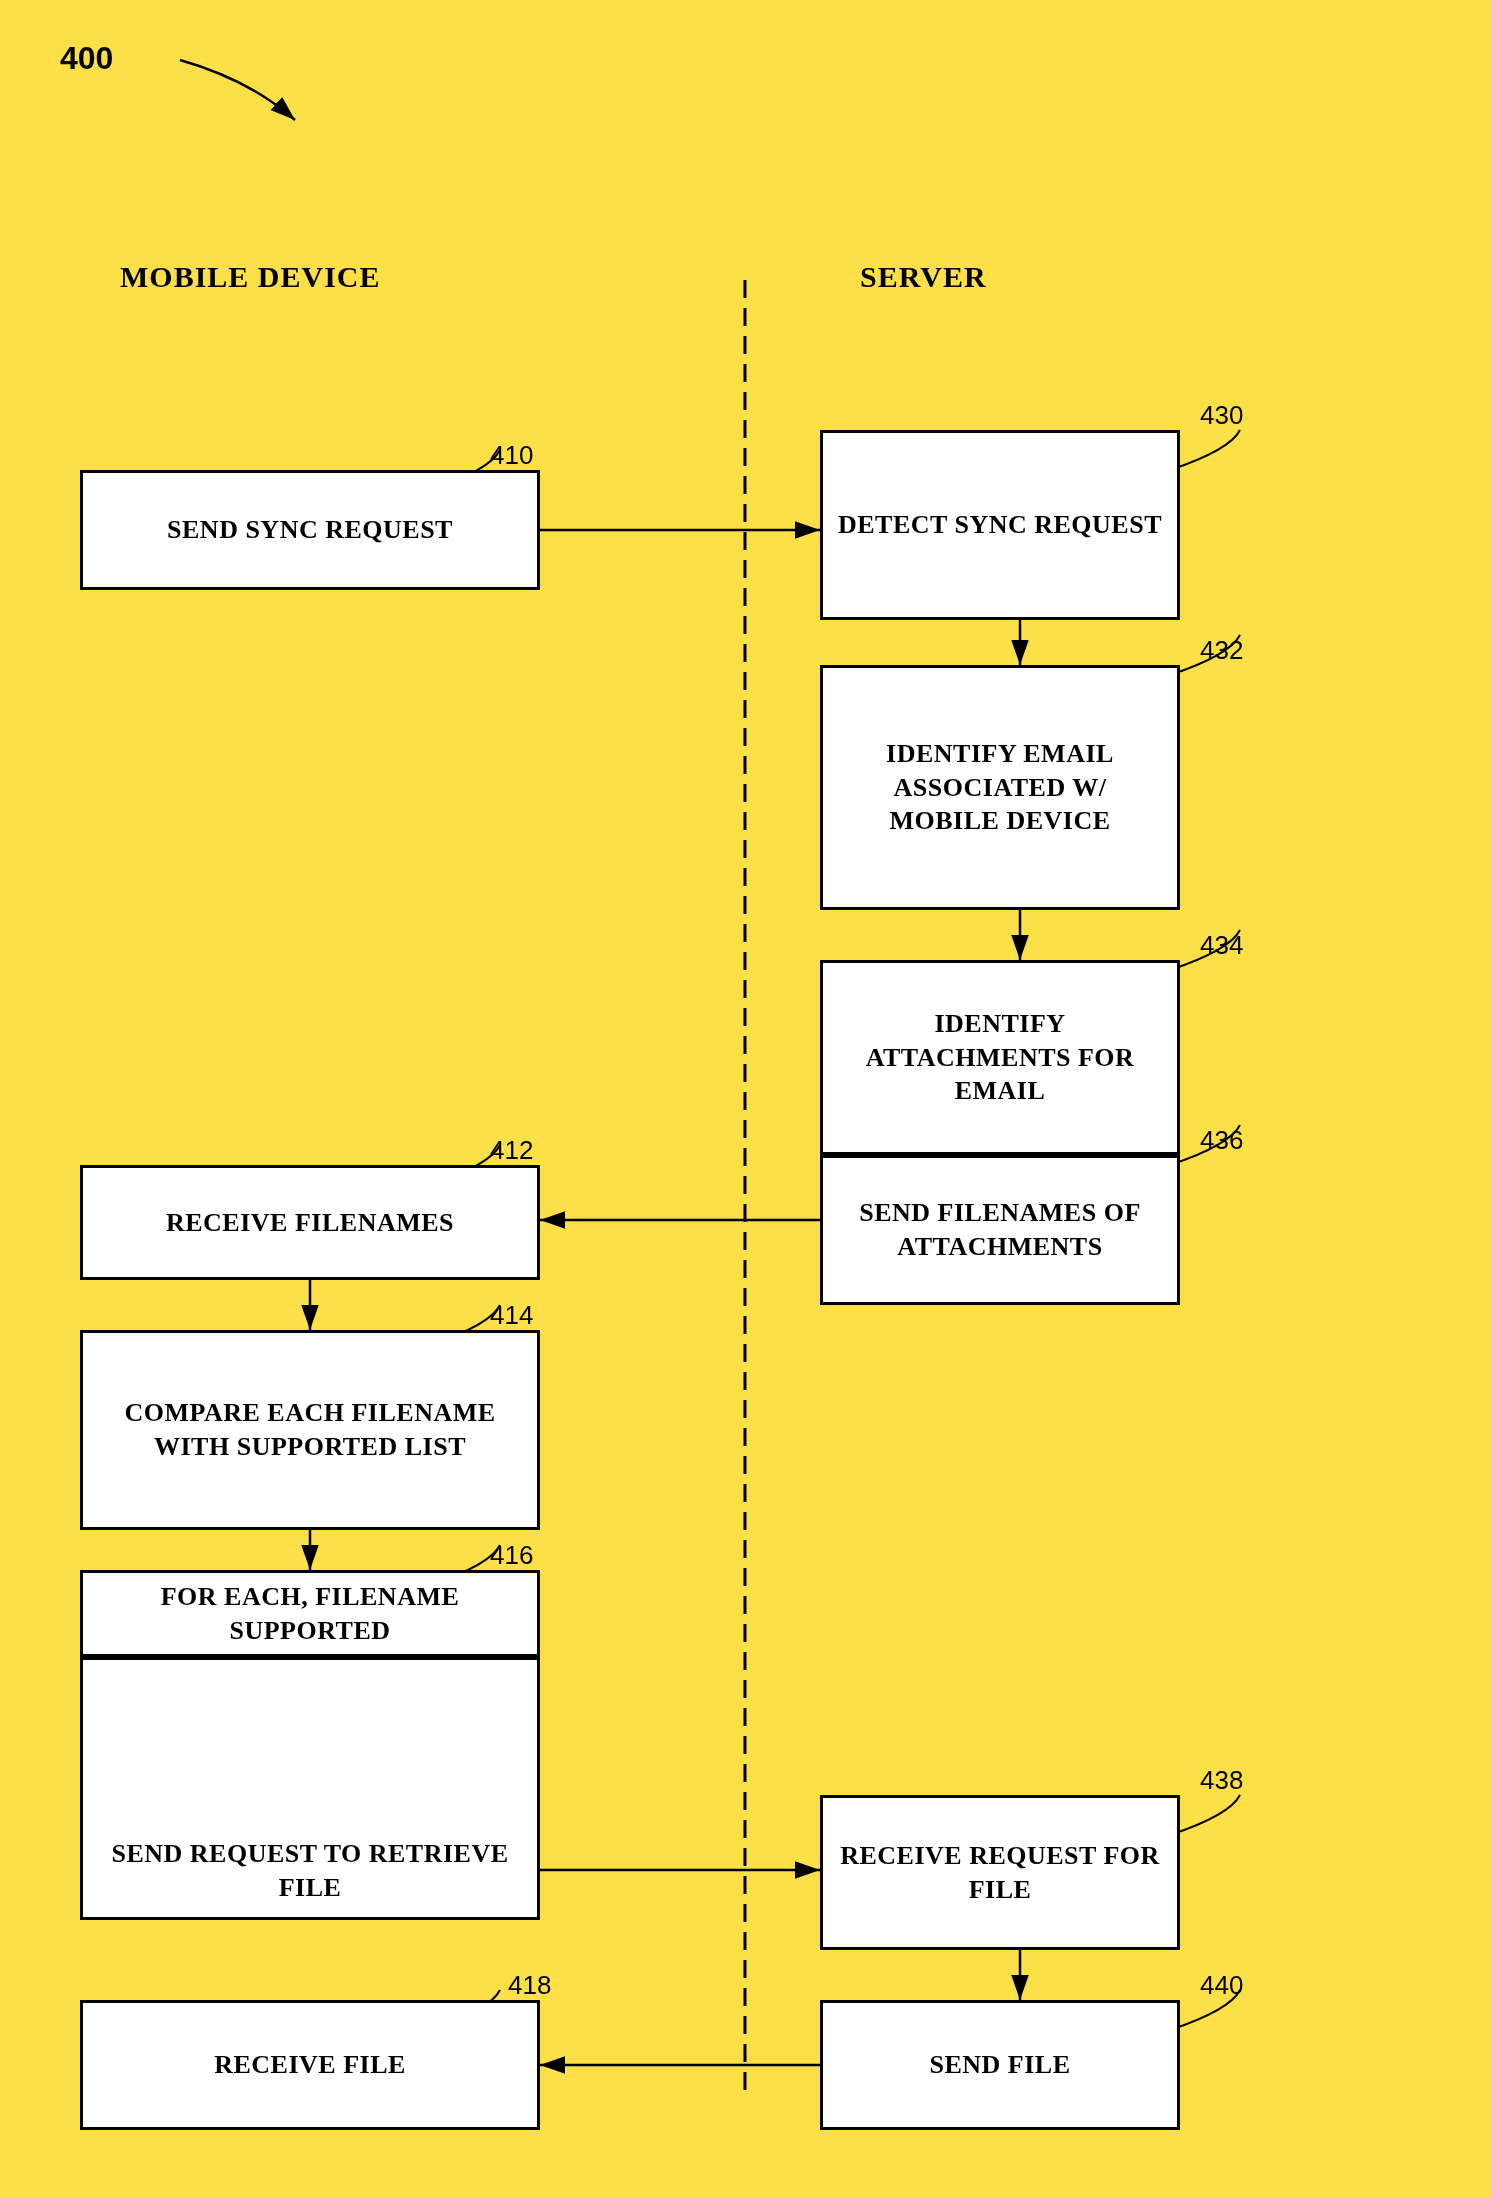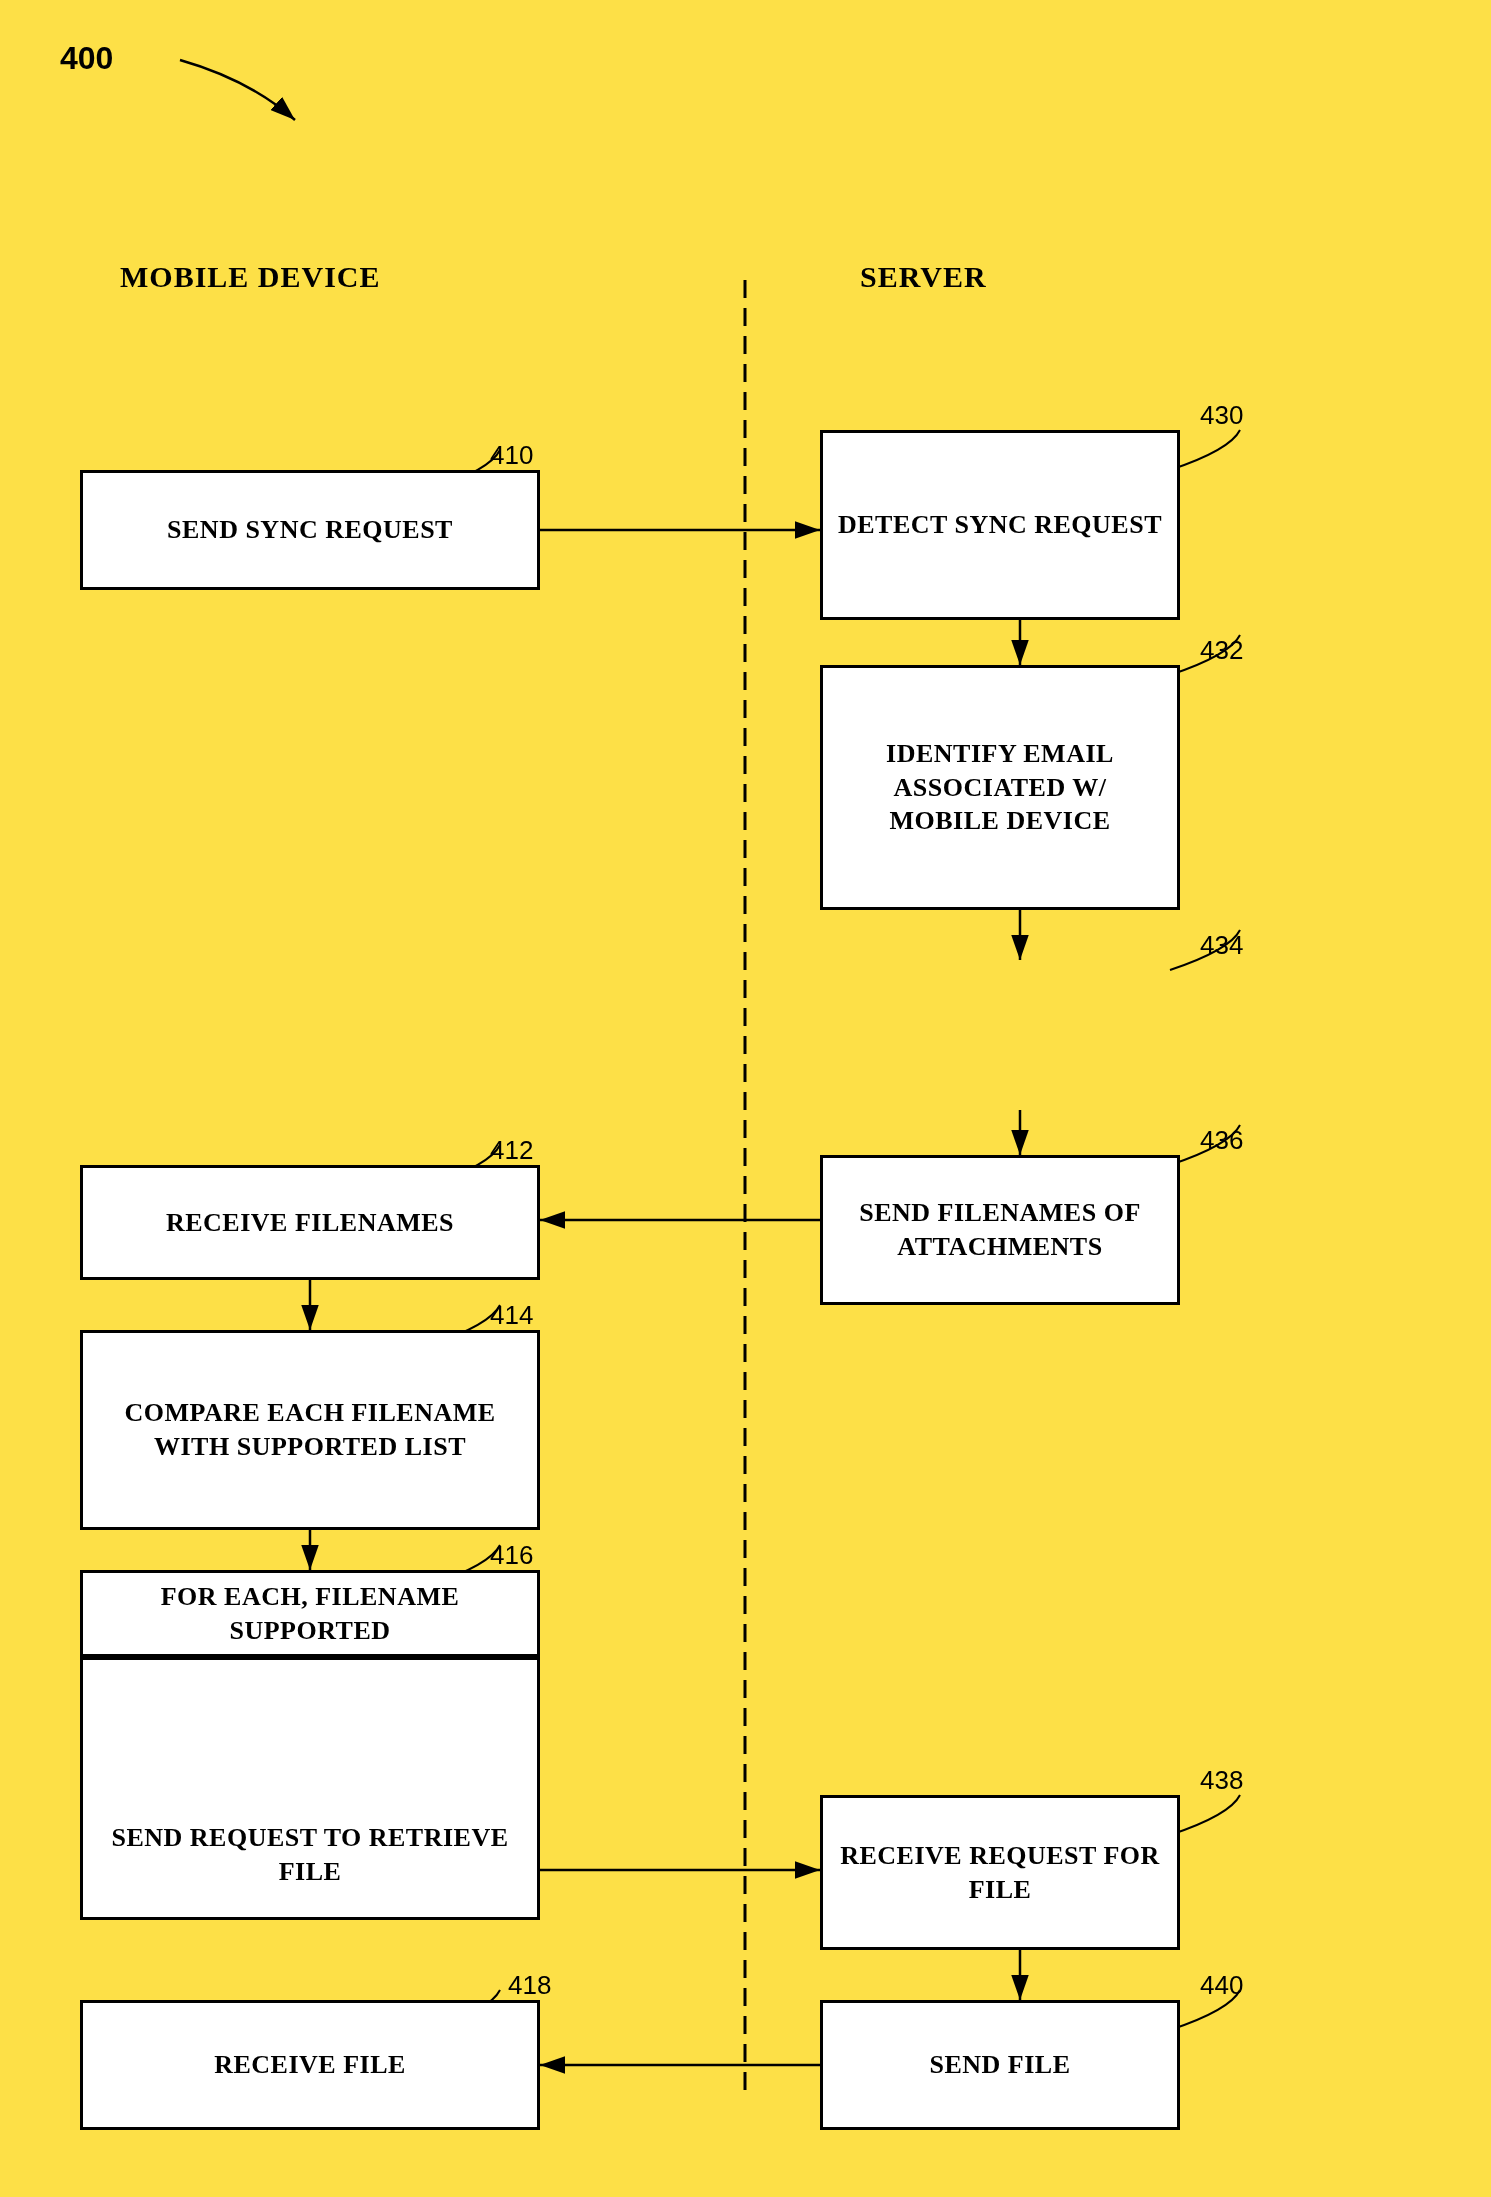--- a/index.html
+++ b/index.html
@@ -41,21 +41,21 @@
 
     
     .flow-box {
       position: absolute;
       border: 3px solid #000;
       background: #fff;
       display: flex;
       align-items: center;
       justify-content: center;
       text-align: center;
-      padding: 28px 14px;
+      padding: 12px 14px;
     }
 
     .flow-box-text {
       font-size: 26px;
       font-weight: bold;
       text-transform: uppercase;
       font-family: 'Times New Roman', Times, serif;
       letter-spacing: 0.5px;
       line-height: 1.3;
     }
@@ -153,20 +153,23 @@
   </div>
 
   <div class="ref-num" style="left: 1200px; top: 400px;">430</div>
 
   <div class="flow-box" style="left: 820px; top: 665px; width: 360px; height: 245px;">
     <span class="flow-box-text">Identify Email Associated w/ Mobile Device</span>
   </div>
 
   <div class="ref-num" style="left: 1200px; top: 635px;">432</div>
 
+  <div class="flow-box" style="left: 820px; top: 960px; width: 360px; height: 195px;">
+    <span class="flow-box-text">Identify Attachments for Email</span>
+  </div>
 
   <div class="ref-num" style="left: 1200px; top: 930px;">434</div>
 
   <div class="flow-box" style="left: 80px; top: 1165px; width: 460px; height: 115px;">
     <span class="flow-box-text">Receive Filenames</span>
   </div>
 
   <div class="ref-num" style="left: 490px; top: 1135px;">412</div>
 
   <div class="flow-box" style="left: 820px; top: 1155px; width: 360px; height: 150px;">

